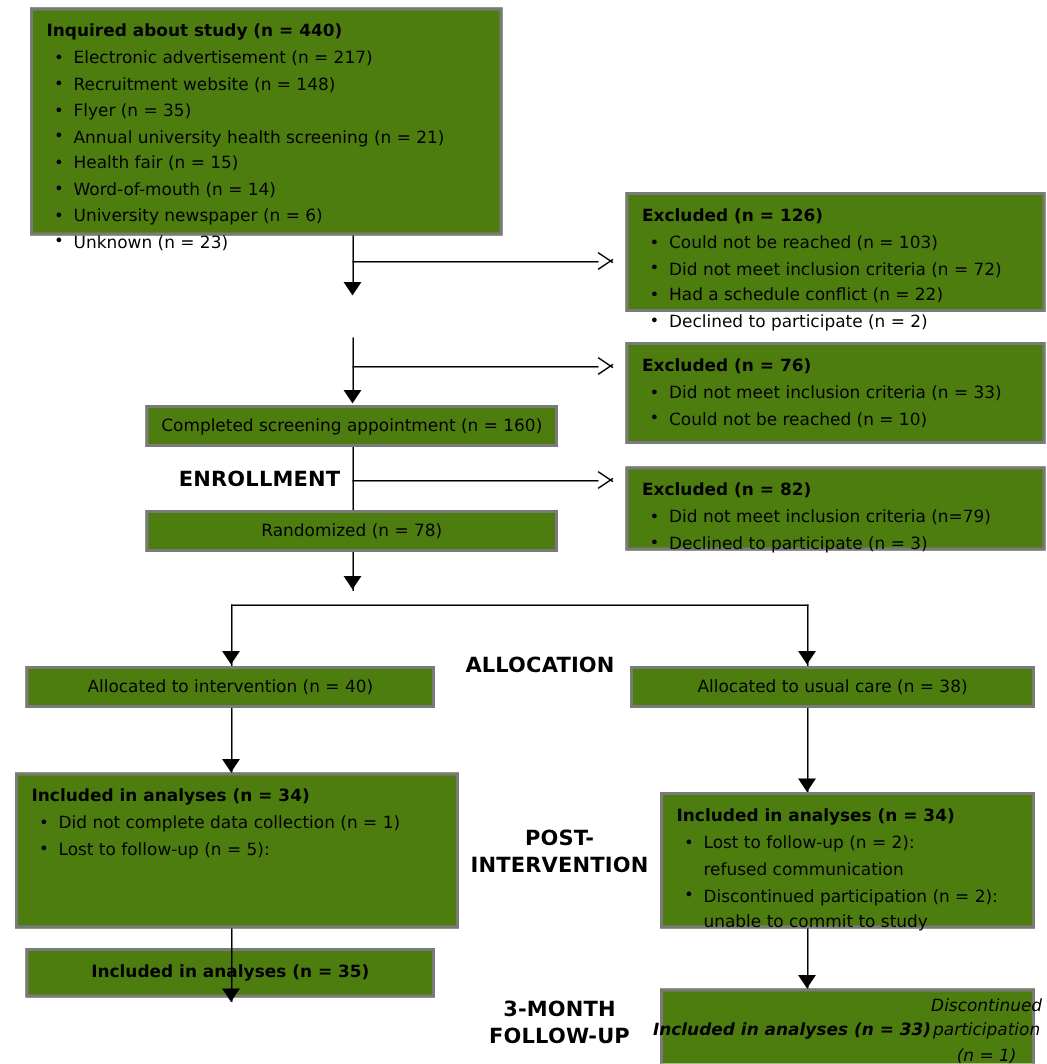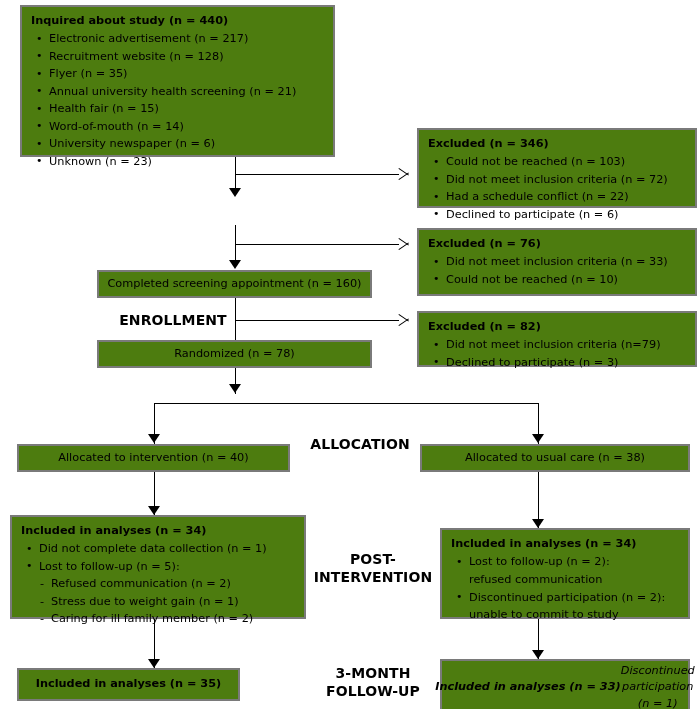--- a/index.html
+++ b/index.html
@@ -77,37 +77,37 @@
 </style>
 </head>
 <body>
 
 <div id="stage">
 
   <div class="box pad" style="left:20px;top:5px;width:315px;height:152px;">
     <span class="hdr">Inquired about study (n = 440)</span>
     <ul class="b">
       <li>Electronic advertisement (n = 217)</li>
-      <li>Recruitment website (n = 128)</li>
+      <li>Recruitment website (n = 148)</li>
       <li>Flyer (n = 35)</li>
       <li>Annual university health screening (n = 21)</li>
       <li>Health fair (n = 15)</li>
       <li>Word-of-mouth (n = 14)</li>
       <li>University newspaper (n = 6)</li>
       <li>Unknown (n = 23)</li>
     </ul>
   </div>
 
   <div class="box pad" style="left:417px;top:128px;width:280px;height:80px;">
-    <span class="hdr">Excluded (n = 346)</span>
+    <span class="hdr">Excluded (n = 126)</span>
     <ul class="b">
       <li>Could not be reached (n = 103)</li>
       <li>Did not meet inclusion criteria (n = 72)</li>
       <li>Had a schedule conflict (n = 22)</li>
-      <li>Declined to participate (n = 6)</li>
+      <li>Declined to participate (n = 2)</li>
     </ul>
   </div>
 
 
   <div class="box pad" style="left:417px;top:228px;width:280px;height:68px;">
     <span class="hdr">Excluded (n = 76)</span>
     <ul class="b">
       <li>Did not meet inclusion criteria (n = 33)</li>
       <li>Could not be reached (n = 10)</li>
     </ul>
@@ -136,40 +136,35 @@
   <div class="box center" style="left:420px;top:444px;width:270px;height:28px;">
     <span>Allocated to usual care (n = 38)</span>
   </div>
 
   <div class="box pad" style="left:10px;top:515px;width:296px;height:104px;">
     <span class="hdr">Included in analyses (n = 34)</span>
     <ul class="b">
       <li>Did not complete data collection (n = 1)</li>
       <li>Lost to follow-up (n = 5):</li>
     </ul>
-    <ul class="d">
-      <li>Refused communication (n = 2)</li>
-      <li>Stress due to weight gain (n = 1)</li>
-      <li>Caring for ill family member (n = 2)</li>
-    </ul>
   </div>
 
   <div class="box pad" style="left:440px;top:528px;width:250px;height:91px;">
     <span class="hdr">Included in analyses (n = 34)</span>
     <ul class="b">
       <li>Lost to follow-up (n = 2):</li>
     </ul>
     <span class="cont">refused communication</span>
     <ul class="b">
       <li>Discontinued participation (n = 2):</li>
     </ul>
     <span class="cont">unable to commit to study</span>
   </div>
 
-  <div class="box center" style="left:17px;top:668px;width:223px;height:33px;">
+  <div class="box center" style="left:17px;top:632px;width:273px;height:33px;">
     <span class="hdr">Included in analyses (n = 35)</span>
   </div>
 
   <div class="box center" style="left:440px;top:659px;width:250px;height:57px;flex-direction:row;font-style:italic;">
     <span class="hdr">Included in analyses (n = 33)</span>
     <span>Discontinued participation (n = 1)</span>
   </div>
 
   <div class="stage-label" style="left:113px;top:312px;width:120px;">ENROLLMENT</div>
 

